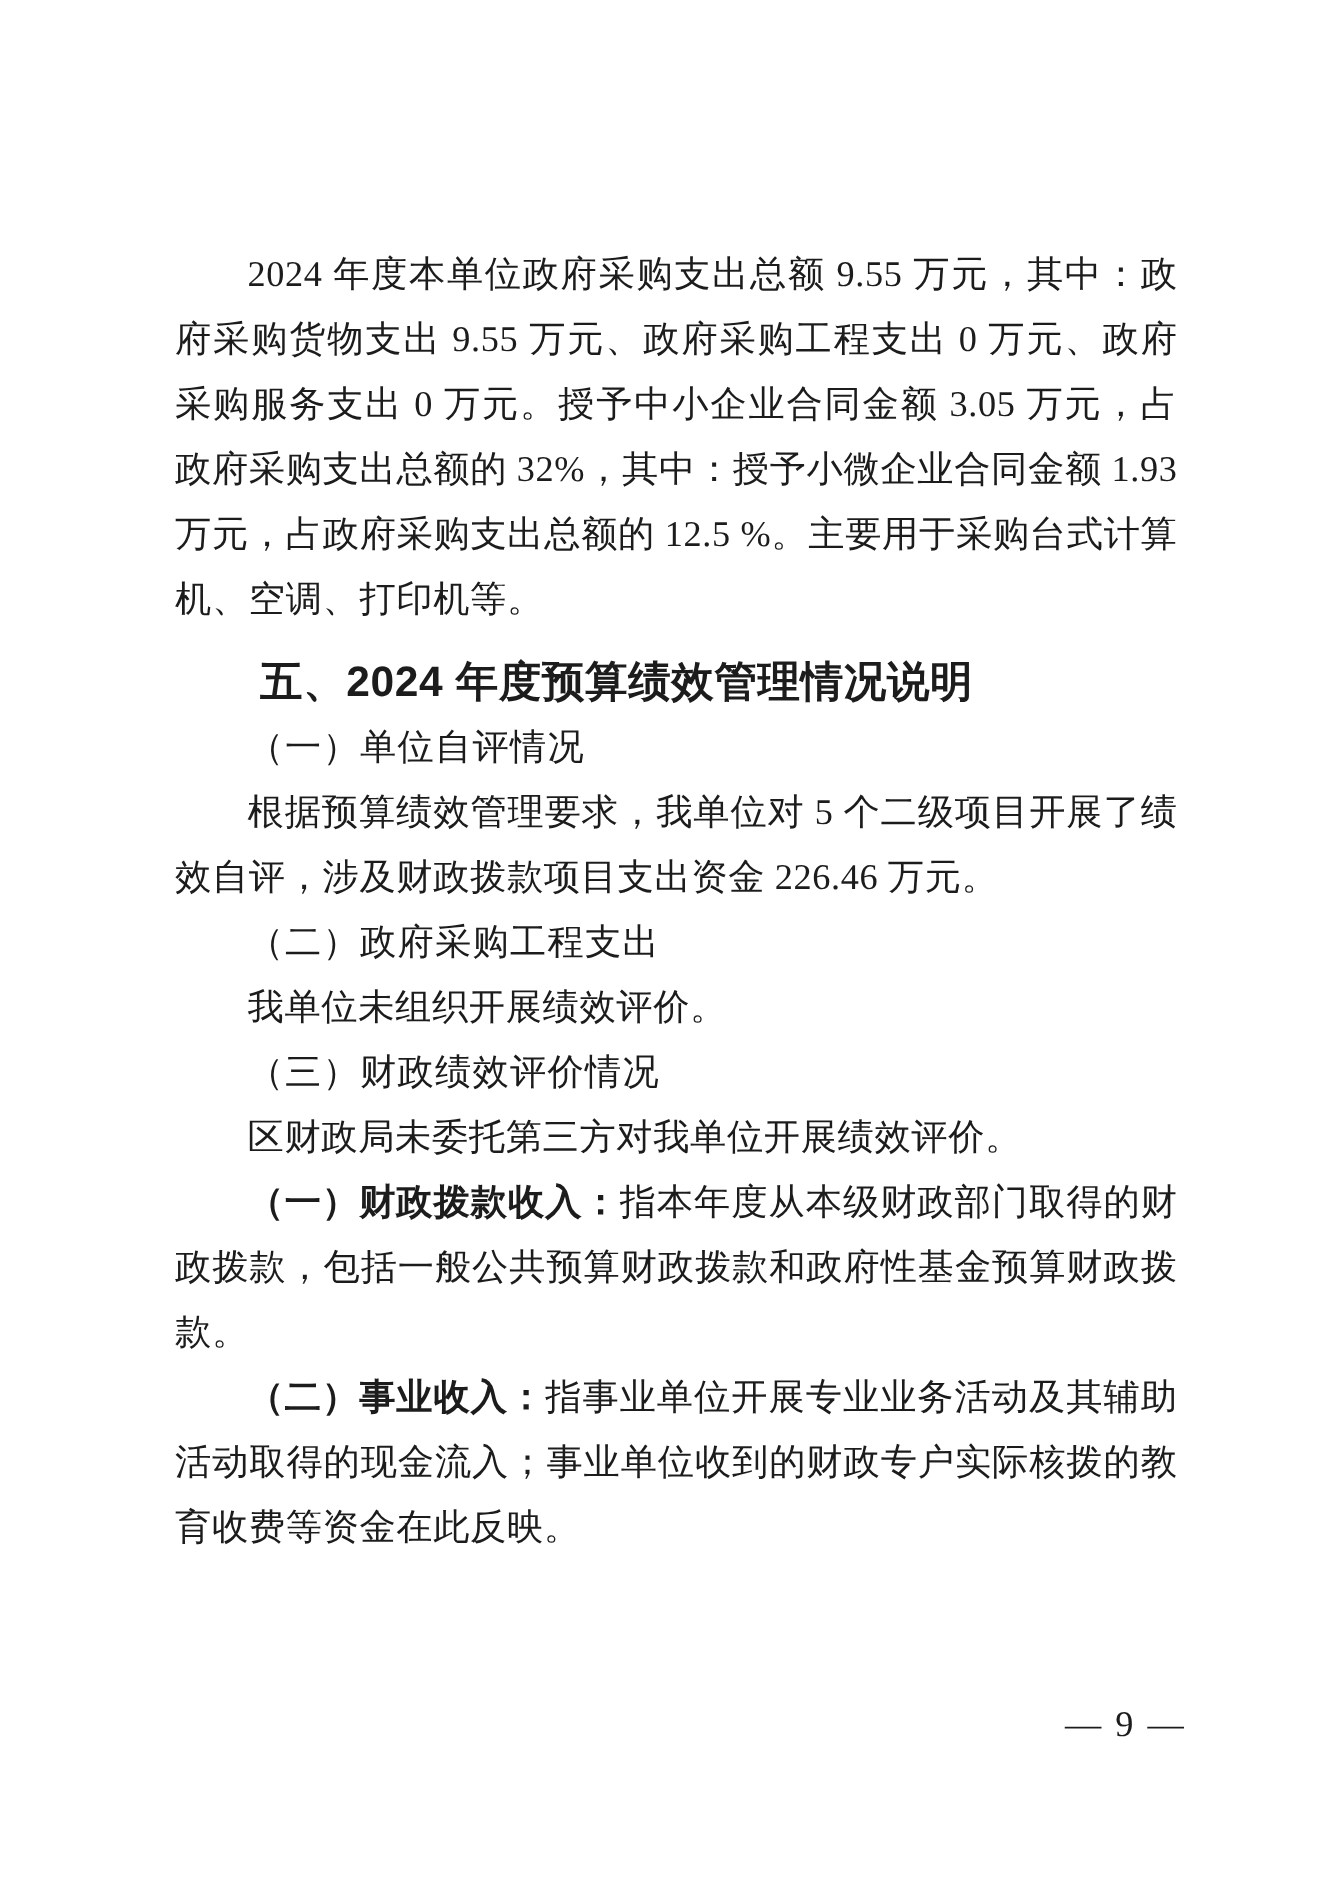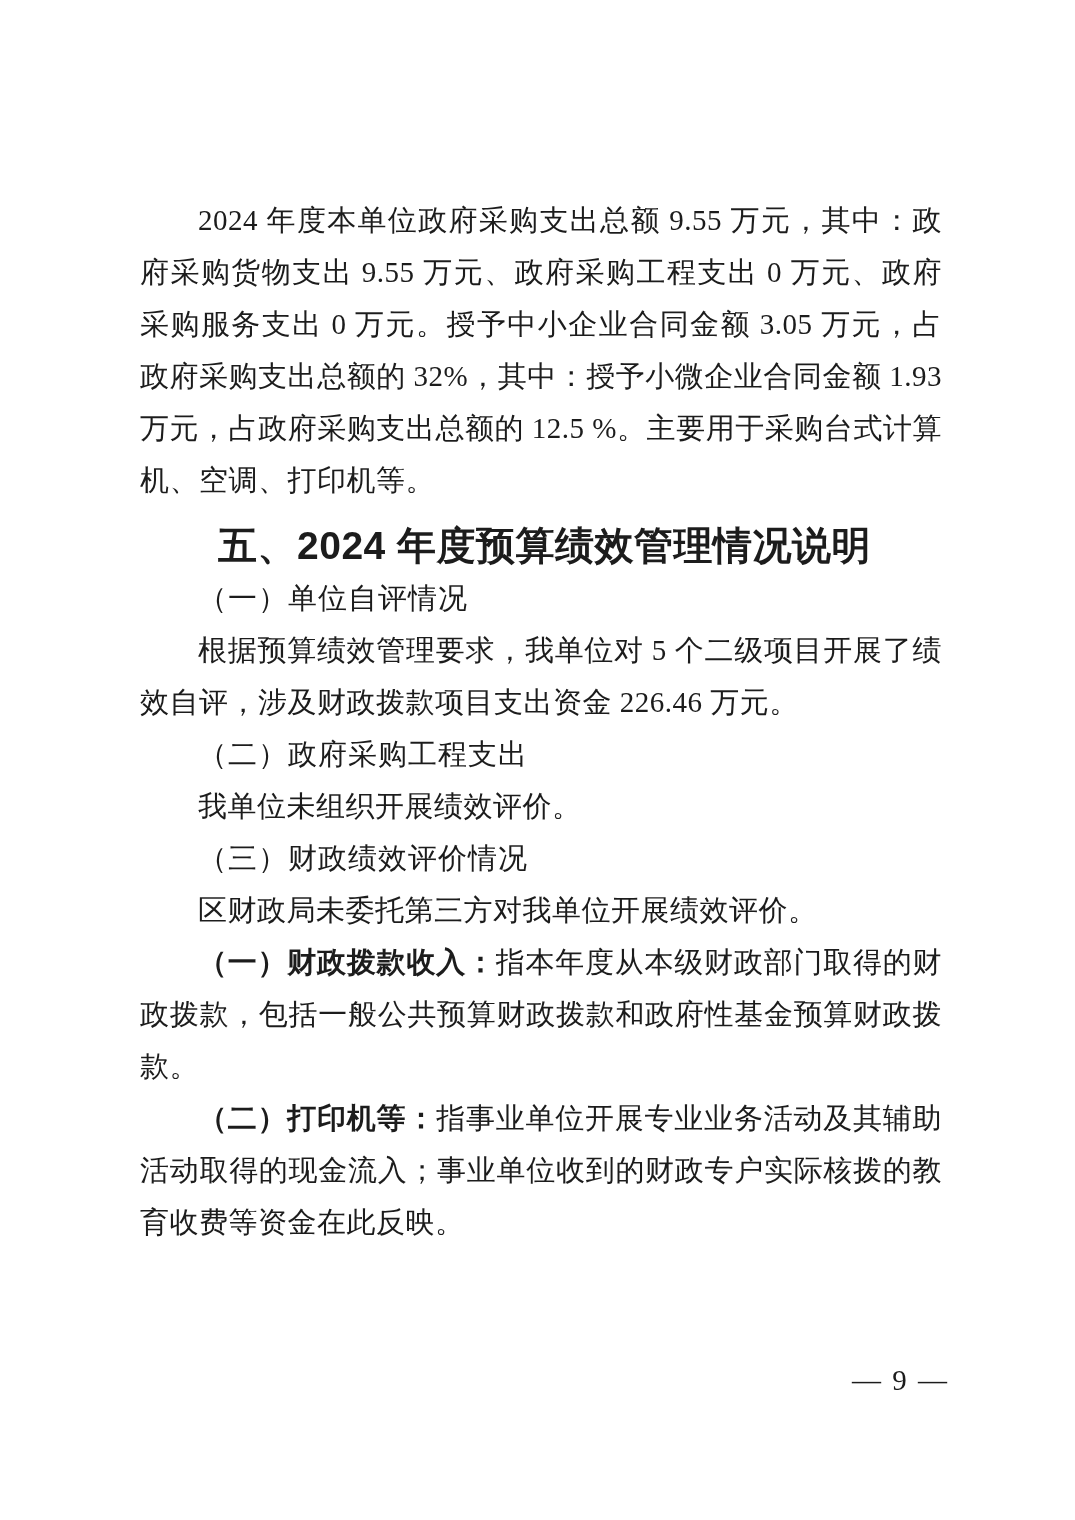--- a/index.html
+++ b/index.html
@@ -25,21 +25,21 @@
     margin: 0;
     font-size: 29px;
     line-height: 52px;
     letter-spacing: 0.5px;
     text-align: justify;
     text-justify: inter-character;
     text-indent: 2em;
   }
   .heading {
     margin: 0;
-    font-size: 39px;
+    font-size: 34px;
     line-height: 52px;
     letter-spacing: 0.5px;
     font-weight: 700;
     font-family: "Liberation Sans", sans-serif;
     text-indent: 2em;
   }
   .heading--first {
     margin-top: 14px;
   }
   .subheading {
@@ -84,18 +84,18 @@
   <p class="subheading">（三）财政绩效评价情况</p>
 
   <p class="para">区财政局未委托第三方对我单位开展绩效评价。</p>
 
 
   <p class="para">
     <span class="term-lead">（一）财政拨款收入：</span><span>指本年度从本级财政部门取得的财政拨款，包括一般公共预算财政拨款和政府性基金预算财政拨款。</span>
   </p>
 
   <p class="para">
-    <span class="term-lead">（二）打印机等：</span><span>指事业单位开展专业业务活动及其辅助活动取得的现金流入；事业单位收到的财政专户实际核拨的教育收费等资金在此反映。</span>
+    <span class="term-lead">（二）事业收入：</span><span>指事业单位开展专业业务活动及其辅助活动取得的现金流入；事业单位收到的财政专户实际核拨的教育收费等资金在此反映。</span>
   </p>
 
 </div>
 
 <div class="page-number">— 9 —</div>
 
 </body></html>

